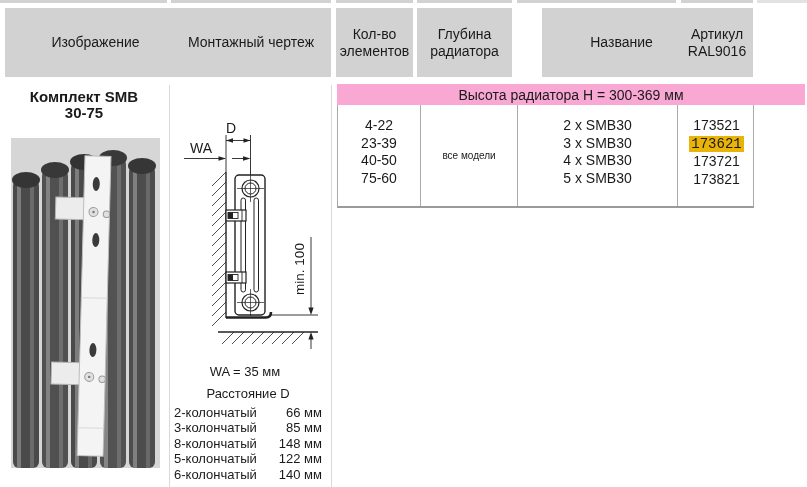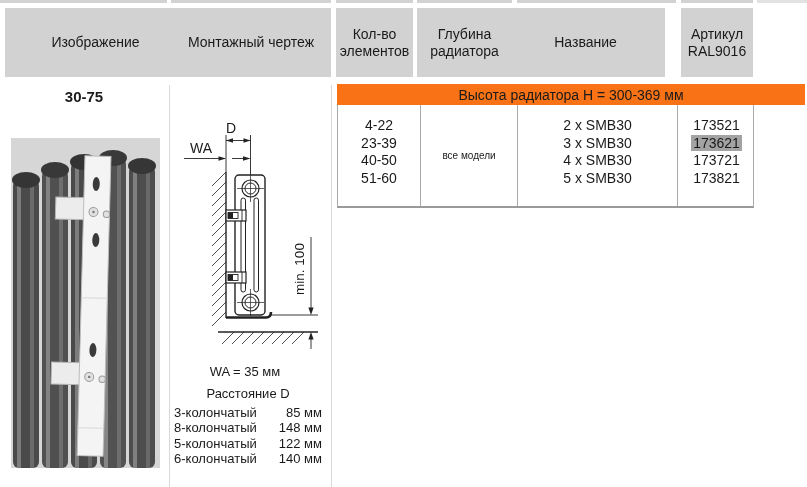--- a/index.html
+++ b/index.html
@@ -26,36 +26,36 @@
 
   
   .drawing { position:absolute; left:170px; top:85px; }
   .dist-table { position:absolute; left:174px; top:386px; width:148px; font-size:13px; }
   .dist-table .dt-title { text-align:center; margin-bottom:4px; }
   .dist-row { display:flex; justify-content:space-between; line-height:15.4px; }
 
   
   .band {
     position:absolute; left:337px; top:84px; width:468px; height:21px;
-    background:#f97316; display:flex; align-items:center; justify-content:center;
+    background:#f9a8d4; display:flex; align-items:center; justify-content:center;
     font-size:14px;
   }
   .grid {
     position:absolute; left:337px; top:105px; width:417px; height:103px;
     border-left:1px solid #aaa; border-right:1px solid #aaa;
     border-bottom:2px solid #9a9a9a;
   }
   .gcell { position:absolute; top:0; height:100%; border-right:1px solid #aaa; }
   .gcell.last { border-right:none; }
   .stack { padding-top:12px; text-align:center; font-size:14px; }
   .stack div { line-height:17.5px; }
   .centercell { display:flex; align-items:center; justify-content:center; font-size:10px; }
   .article-line { line-height:17.5px; text-align:center; }
   .article-line span { padding:0 2px; }
-  .article-line span.selected { background:#a3a3a3; }
+  .article-line span.selected { background:#eab308;font-family:Liberation Mono, monospace; }
 
   svg text { font-family:"Liberation Sans", sans-serif; fill:#1a1a1a; }
 </style>
 </head>
 <body>
 
 <div class="page">
 
   <div class="topstrip" style="left:0;width:167px"></div>
   <div class="topstrip" style="left:171px;width:160px"></div>
@@ -64,28 +64,29 @@
   <div class="topstrip" style="left:517px;width:159px"></div>
   <div class="topstrip" style="left:681px;width:72px"></div>
   <div class="topstrip light" style="left:757px;width:50px"></div>
 
   <div class="hcell" style="left:5px;width:181px">Изображение</div>
   <div class="hcell" style="left:171px;width:160px">Монтажный чертеж</div>
   <div class="hcell" style="left:336px;width:77px">Кол-во
 элементов</div>
   <div class="hcell" style="left:417px;width:95px">Глубина
 радиатора</div>
-  <div class="hcell" style="left:506px;width:159px">Название</div>
+  <div class="hcell" style="left:542px;width:159px">Название</div>
   <div class="hcell" style="left:681px;width:72px">Артикул
 RAL9016</div>
 
   <div class="vdivider" style="left:169px"></div>
   <div class="vdivider" style="left:331px"></div>
 
   <div class="prod-title">
+    <div>Комплект SMB</div>
     <div>30-75</div>
   </div>
 
   <svg class="photo" width="149" height="330" viewBox="0 0 149 330">
     <rect x="0" y="0" width="149" height="330" fill="#d6d6d6"></rect>
     <g>
       <g>
         <rect x="2" y="42" width="26" height="288" rx="6" fill="#4a4a4a"></rect>
         <rect x="6" y="48" width="4" height="282" fill="#7d7d7d"></rect>
         <rect x="19" y="48" width="4" height="282" fill="#6b6b6b"></rect>
@@ -226,20 +227,24 @@
       <line x1="141" y1="254" x2="141" y2="264" stroke="#222" stroke-width="0.9"></line>
       <polygon points="141,247 138.4,254.5 143.6,254.5" fill="#222"></polygon>
     </g>
 
     <text x="75" y="291" text-anchor="middle" font-size="13">WA = 35 мм</text>
   </svg>
 
   <div class="dist-table">
     <div class="dt-title">Расстояние D</div>
     <div class="dist-row">
+      <span>2-колончатый</span>
+      <span>66 мм</span>
+    </div>
+    <div class="dist-row">
       <span>3-колончатый</span>
       <span>85 мм</span>
     </div>
     <div class="dist-row">
       <span>8-колончатый</span>
       <span>148 мм</span>
     </div>
     <div class="dist-row">
       <span>5-колончатый</span>
       <span>122 мм</span>
@@ -252,21 +257,21 @@
 
   <div class="band">
     <span>Высота радиатора H = 300-369 мм</span>
   </div>
 
   <div class="grid">
     <div class="gcell stack" style="left:0;width:83px">
       <div>4-22</div>
       <div>23-39</div>
       <div>40-50</div>
-      <div>51-60</div>
+      <div>75-60</div>
     </div>
     <div class="gcell centercell" style="left:83px;width:97px">
       <span>все модели</span>
     </div>
     <div class="gcell stack" style="left:180px;width:160px">
       <div>2 x SMB30</div>
       <div>3 x SMB30</div>
       <div>4 x SMB30</div>
       <div>5 x SMB30</div>
     </div>

